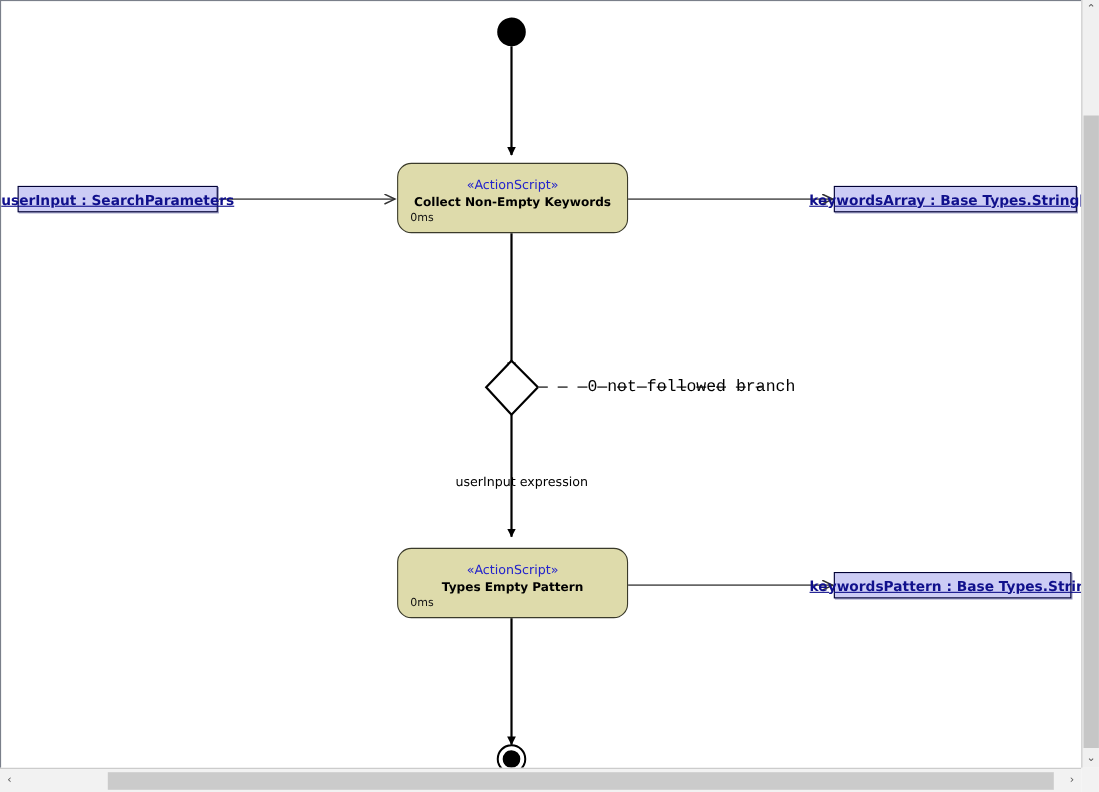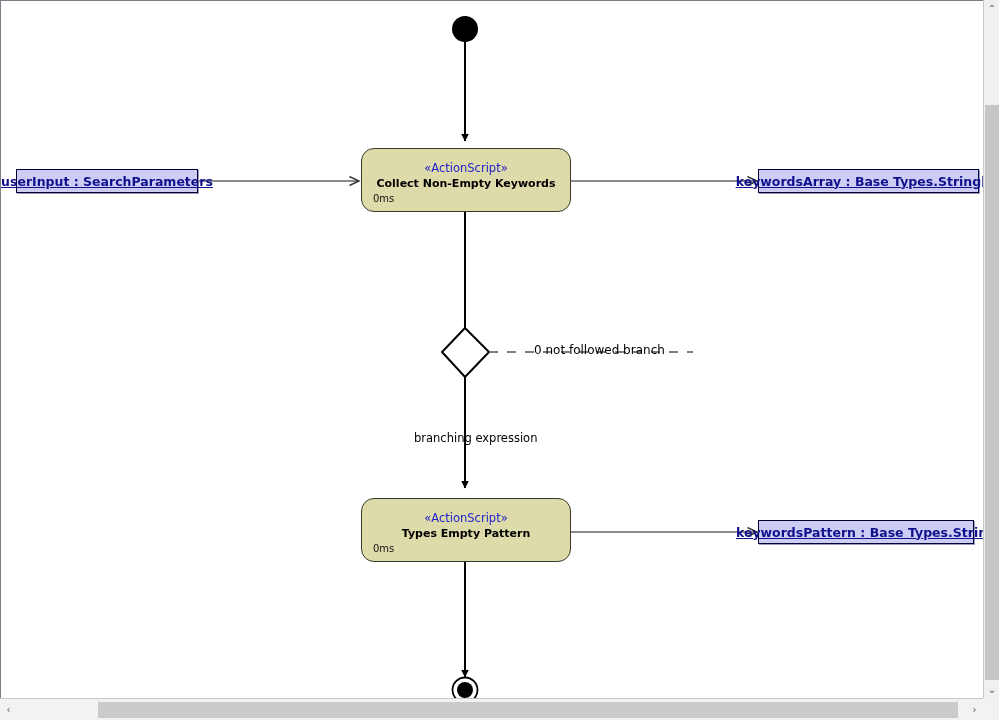--- a/index.html
+++ b/index.html
@@ -97,21 +97,22 @@
   
   .edge-label {
     position: absolute;
     color: #000000;
     font-size: 11.5px;
     white-space: nowrap;
     font-family: "DejaVu Sans", "Liberation Sans", sans-serif;
     background: transparent;
   }
   .edge-label.branch-label {
-    font-size: 12px;
+    font-size: 15px;
+    font-family: Liberation Mono, monospace;
   }
   
   .vscroll {
     position: absolute;
     right: 0;
     top: 0;
     width: 16px;
     height: 698px;
     background: #f0f0f0;
     border-left: 1px solid #c8c8c8;
@@ -222,21 +223,21 @@
     <div class="pin-node" style="left:757px; top:168px; width:221px; height:24px;">
       <span class="pin-label">keywordsArray : Base Types.String[0]</span>
     </div>
 
     <div class="pin-node" style="left:757px; top:519px; width:216px; height:24px;">
       <span class="pin-label">keywordsPattern : Base Types.String</span>
     </div>
 
     <div class="edge-label branch-label" style="left:533px; top:342px;">0 not followed branch</div>
 
-    <div class="edge-label" style="left:413px; top:430px;">branching expression</div>
+    <div class="edge-label" style="left:413px; top:430px;">userInput expression</div>
 
   </div>
 
   <div class="vscroll">
     <div class="sb-arrow v-arrow-up">⌃</div>
     <div class="v-thumb" style="top:105px; height:575px;"></div>
     <div class="sb-arrow v-arrow-down">⌄</div>
   </div>
 
   <div class="hscroll">

